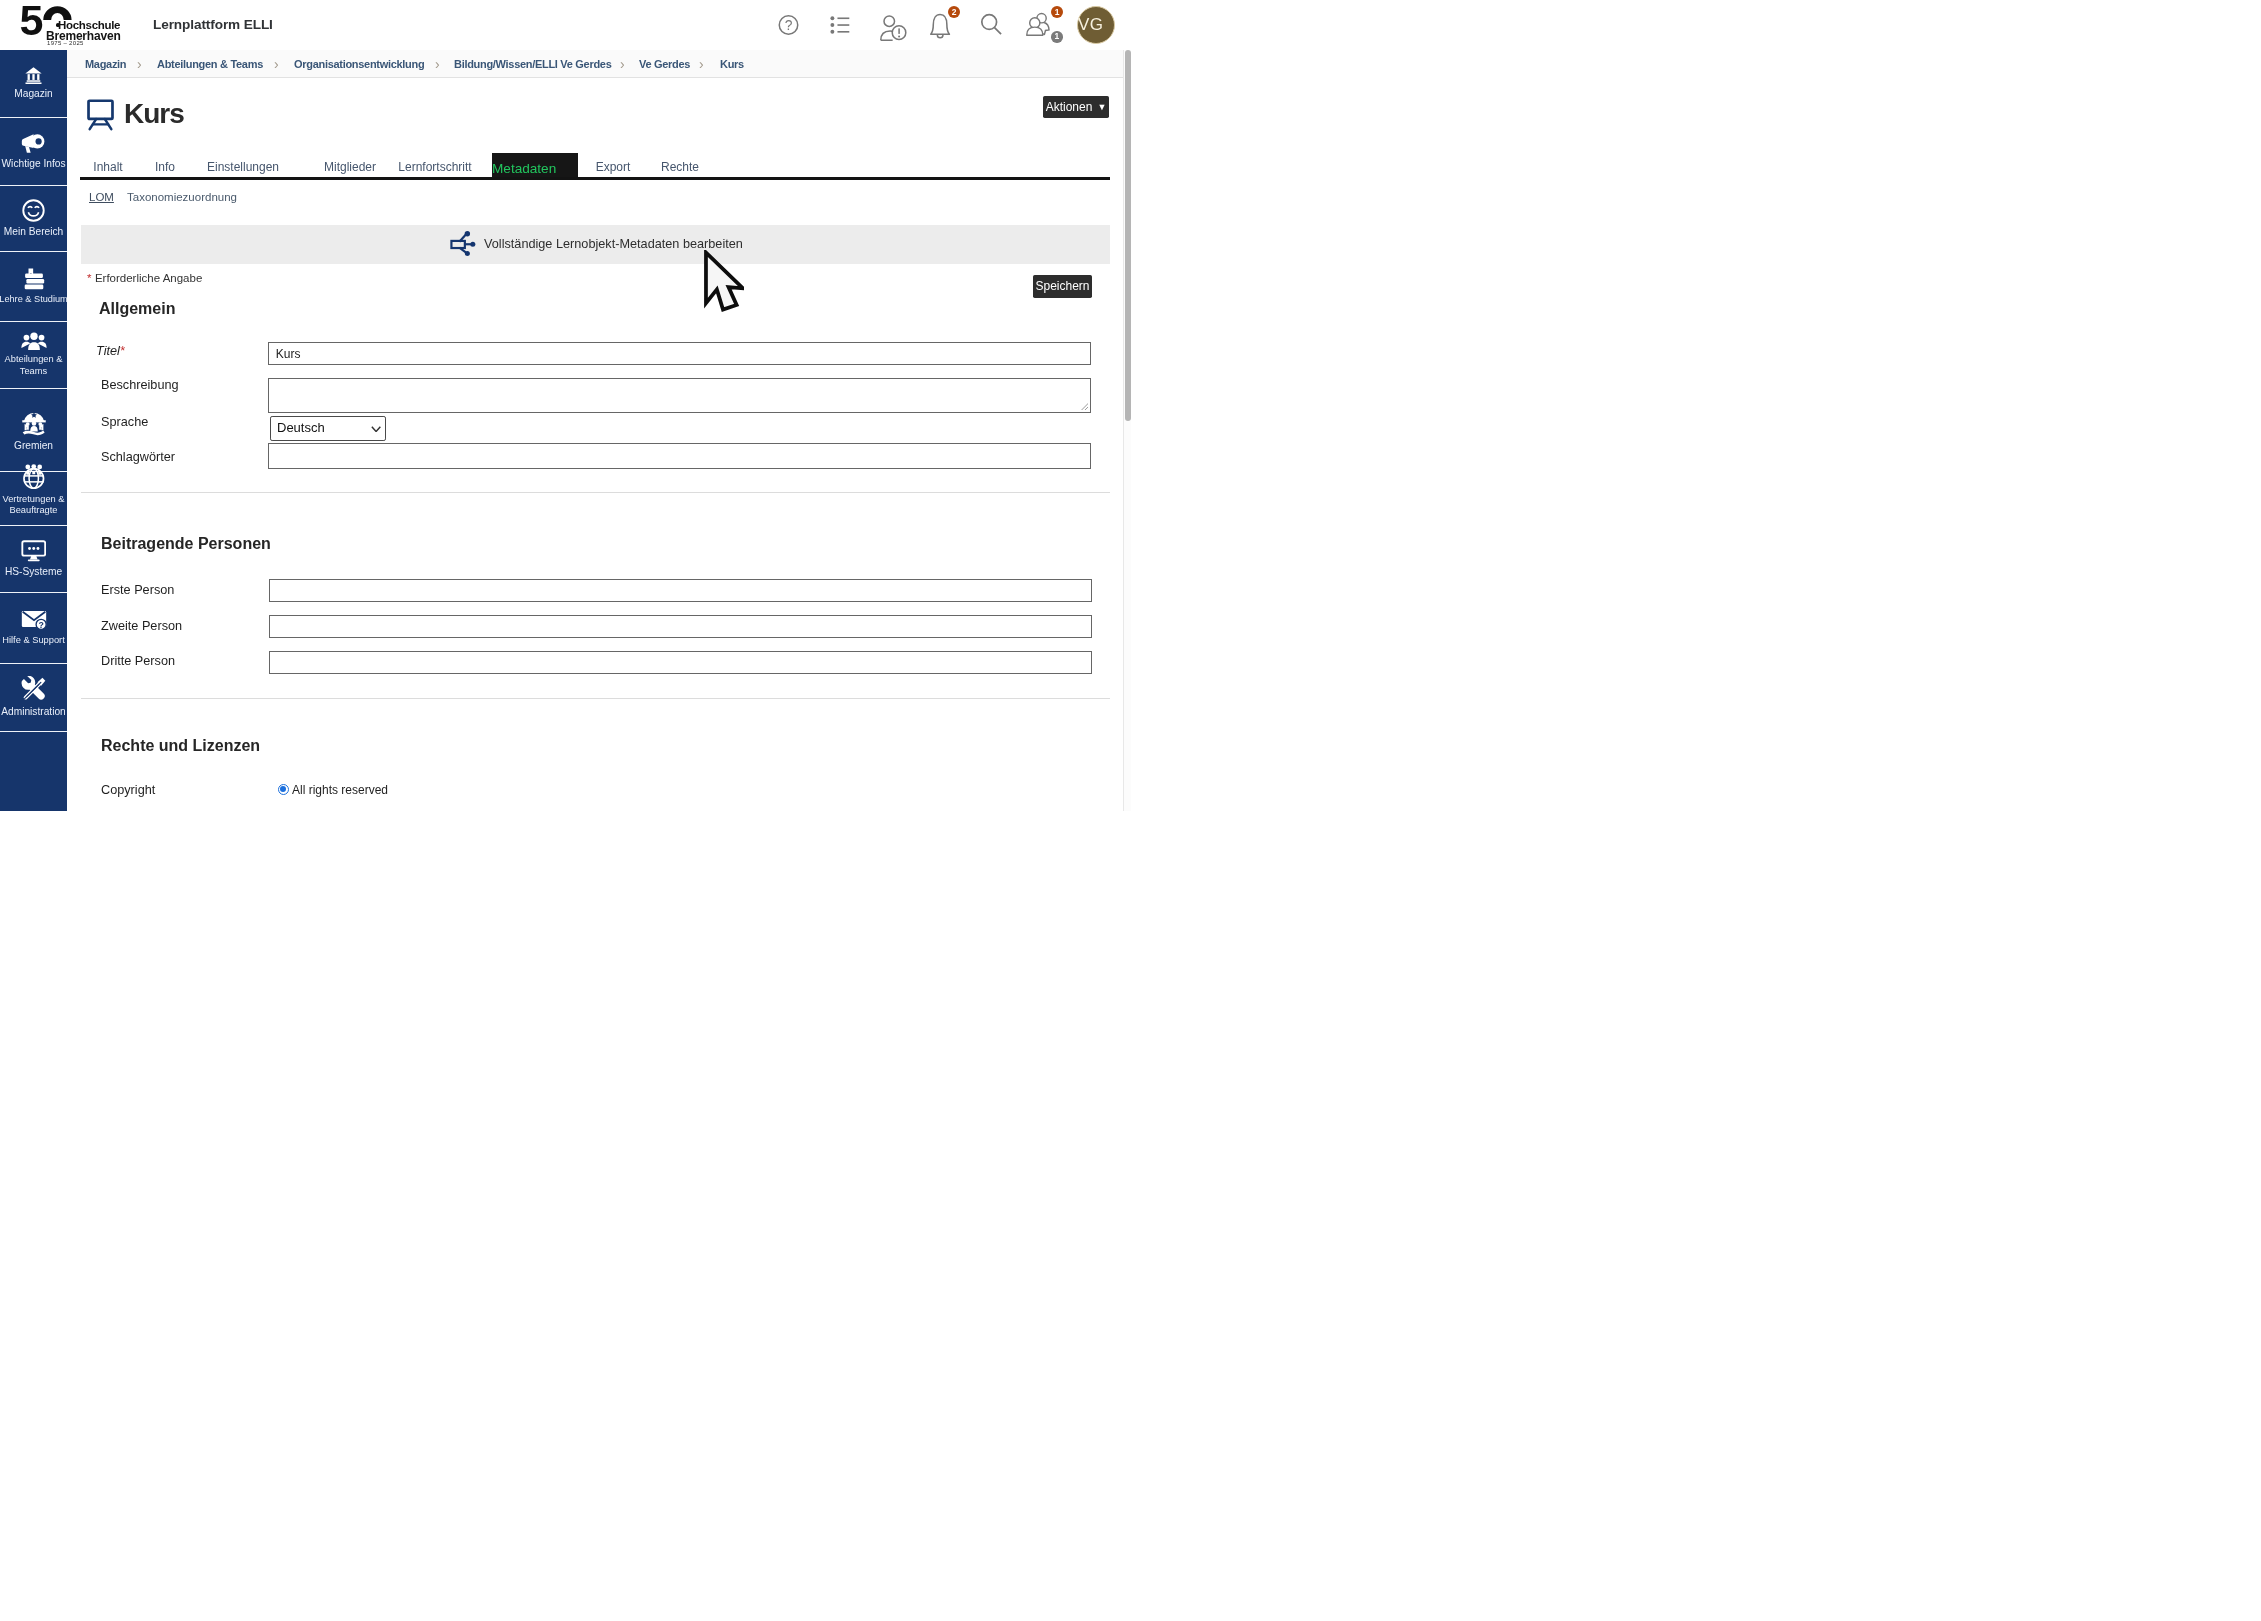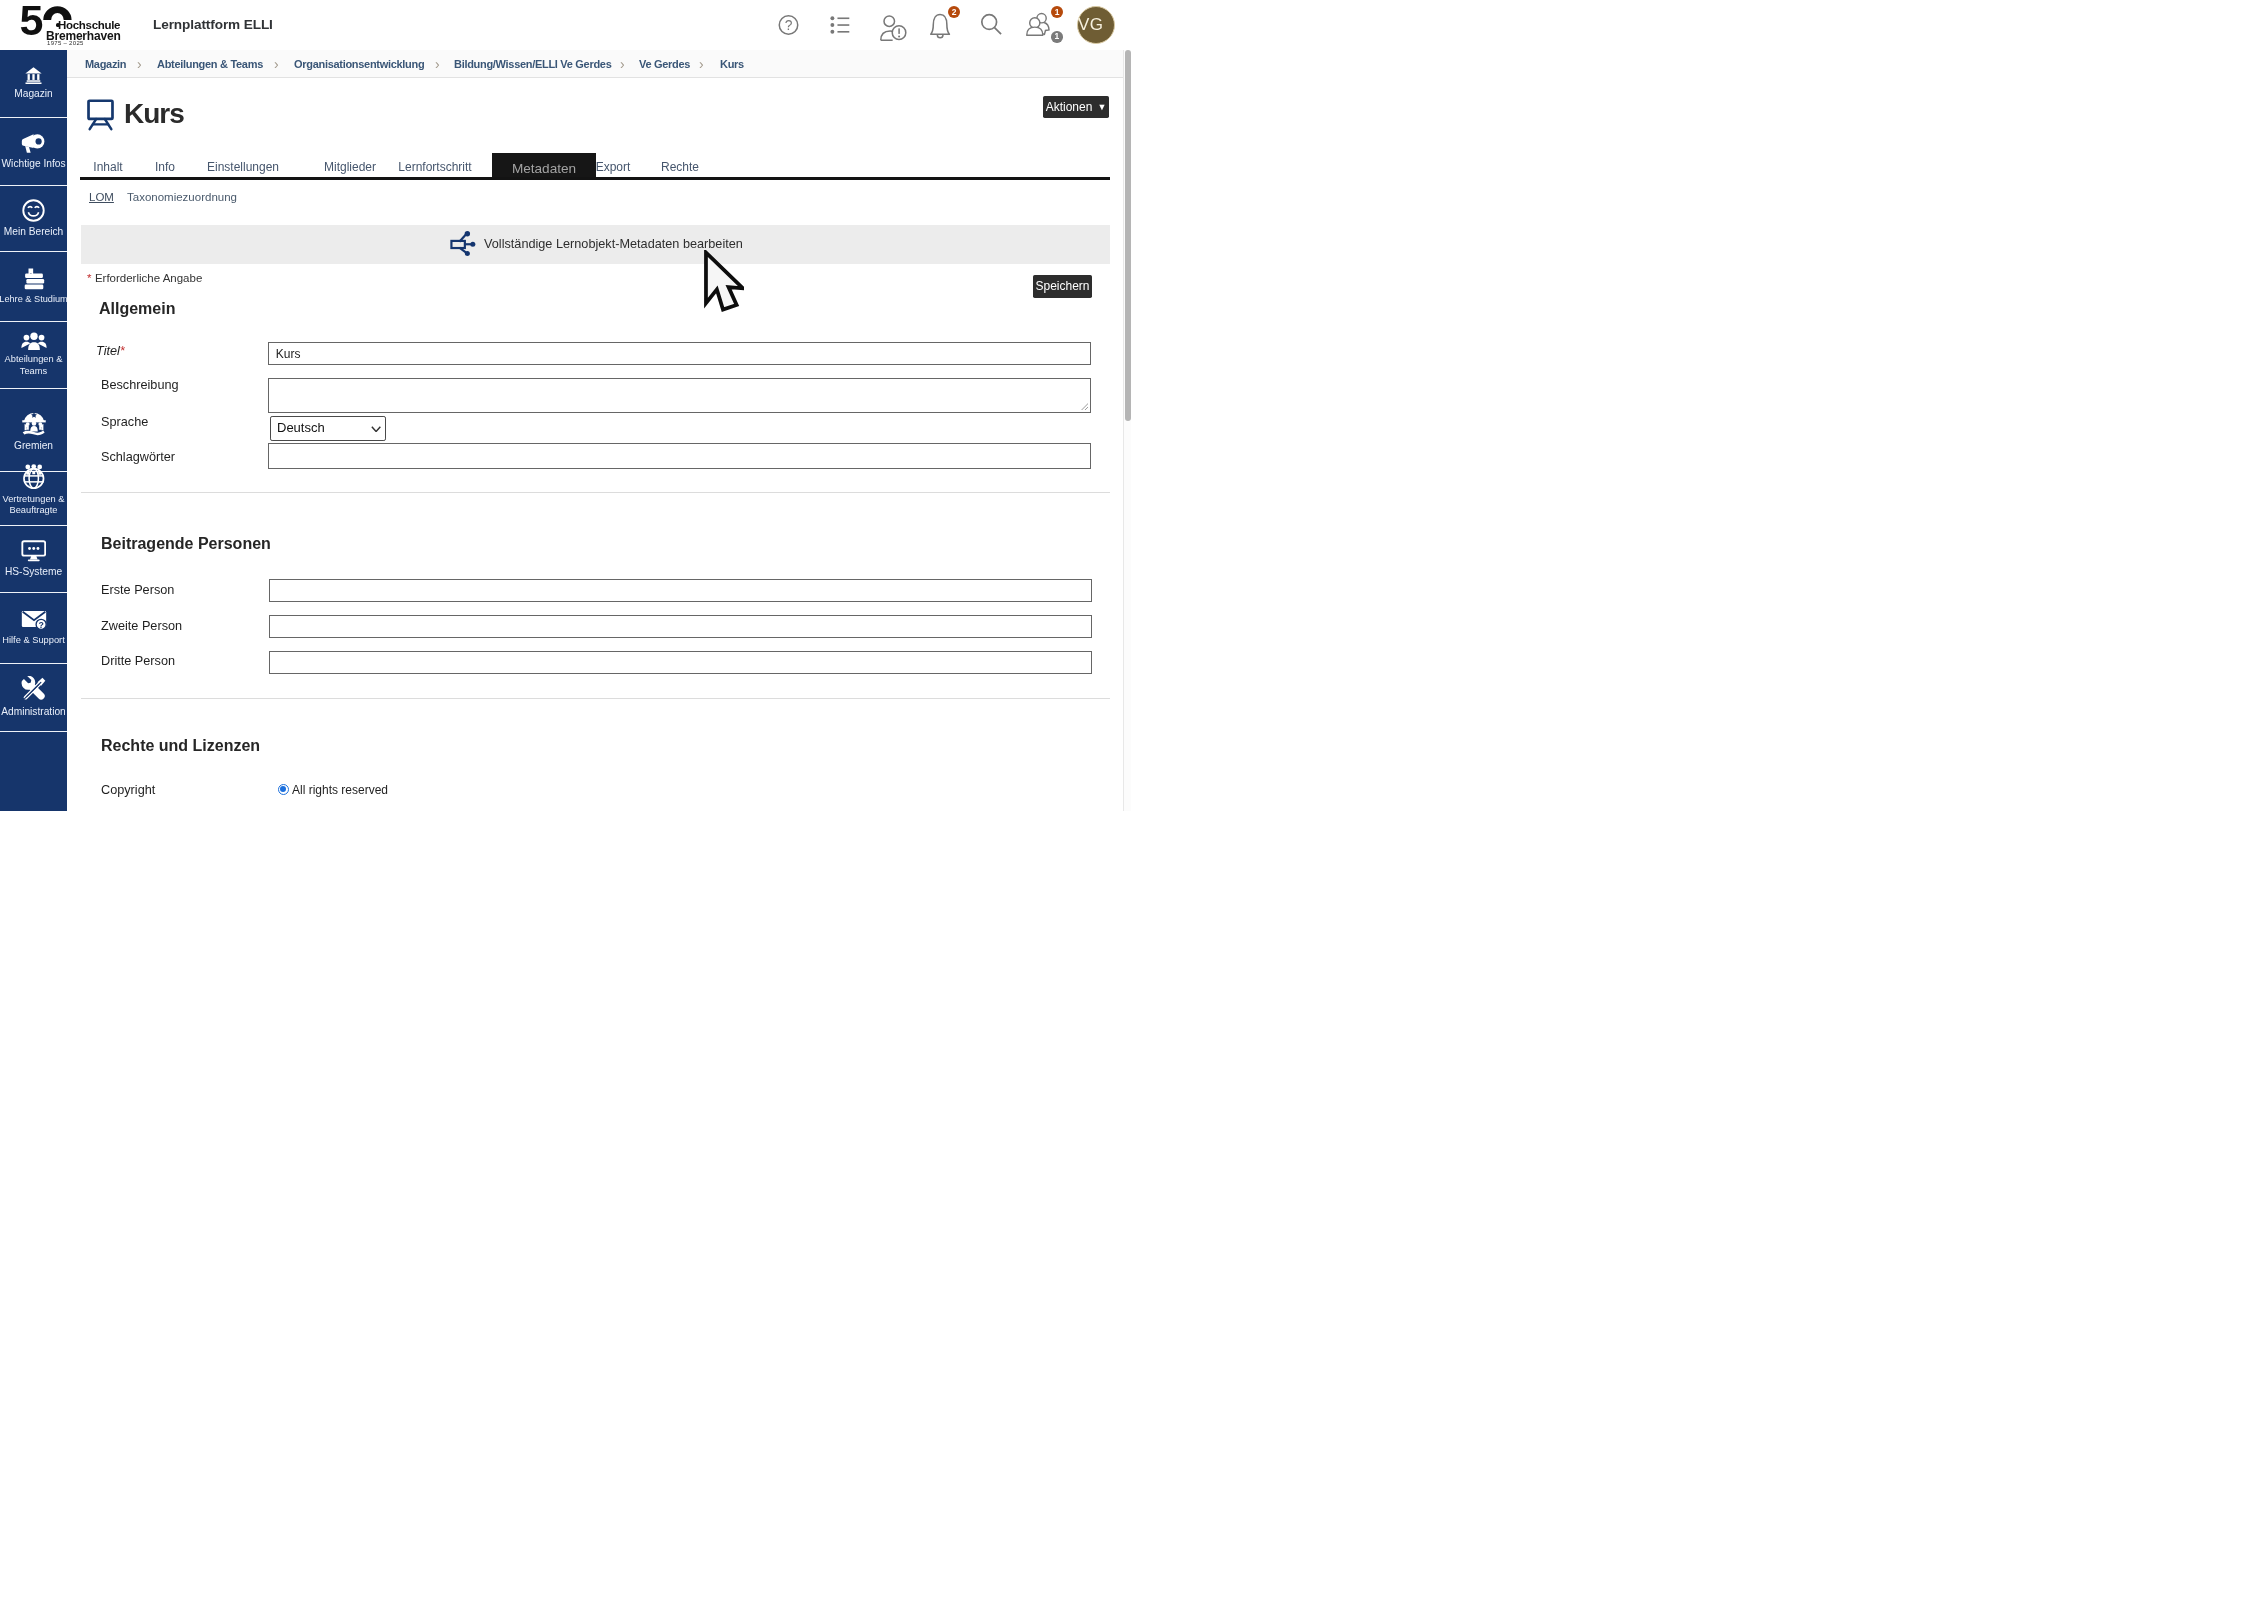--- a/index.html
+++ b/index.html
@@ -29,21 +29,21 @@
   .crumb { position:absolute; top:7.6px; font-size:11px; font-weight:700; letter-spacing:-0.3px; color:#3a5677; white-space:nowrap; }
   .csep { position:absolute; top:5.5px; font-size:14px; color:#a39a8d; font-weight:400; }
 
   
   .title-ic { position:absolute; left:87px; top:98px; }
   .pagetitle { position:absolute; left:124px; top:98px; font-size:28px; font-weight:700; letter-spacing:-1px; color:#2b2b2b; }
   .btn { position:absolute; background:#2d2d2d; color:#fff; font-size:12px; text-align:center; border-radius:1.7px; }
   .aktionen { left:1043px; top:96px; width:66px; height:22px; line-height:22px; }
   .speichern { left:1033px; top:275px; width:59px; height:23px; line-height:23px; }
   .tab { position:absolute; top:160px; font-size:12px; color:#46566d; transform:translateX(-50%); white-space:nowrap; }
-  .tabactive { position:absolute; left:492px; top:153px; width:104px; height:25.5px; background:#161616; color:#a3a3a3; font-size:13.6px; text-align:center; line-height:31px; }
+  .tabactive { position:absolute; left:492px; top:153px; width:86px; height:25.5px; background:#161616; color:#22c55e; font-size:13.6px; text-align:left; line-height:31px; }
   .tabline { position:absolute; left:80px; top:177px; width:1030px; height:3px; background:#131313; }
   .sub1 { position:absolute; left:89px; top:191px; font-size:11.5px; color:#3f4d5f; text-decoration:underline; }
   .sub2 { position:absolute; left:127px; top:191px; font-size:11.5px; color:#4a5a6c; }
   .graybar { position:absolute; left:81px; top:225px; width:1029px; height:39px; background:#ececec; }
   .graytext { position:absolute; left:484px; top:237px; font-size:12.7px; color:#2e2e2e; }
   .reqnote { position:absolute; left:87px; top:272px; font-size:11.5px; color:#333; }
   .reqnote .st { color:#c22f2f; margin-right:3.4px; }
   .h2 { position:absolute; font-size:16px; font-weight:700; color:#262626; }
   .lbl { position:absolute; font-size:12.7px; color:#1f1f1f; }
   .inp { position:absolute; border:0.8px solid #666; background:#fff; }

